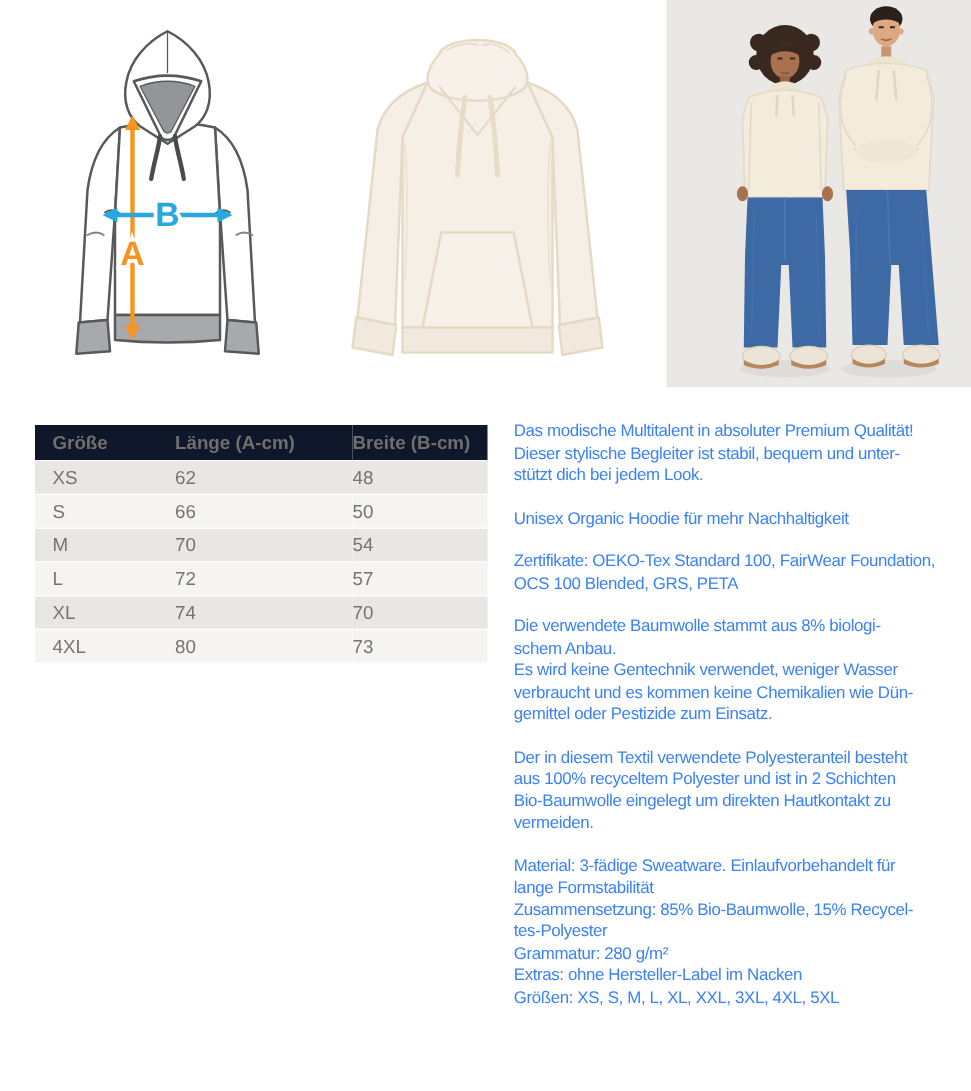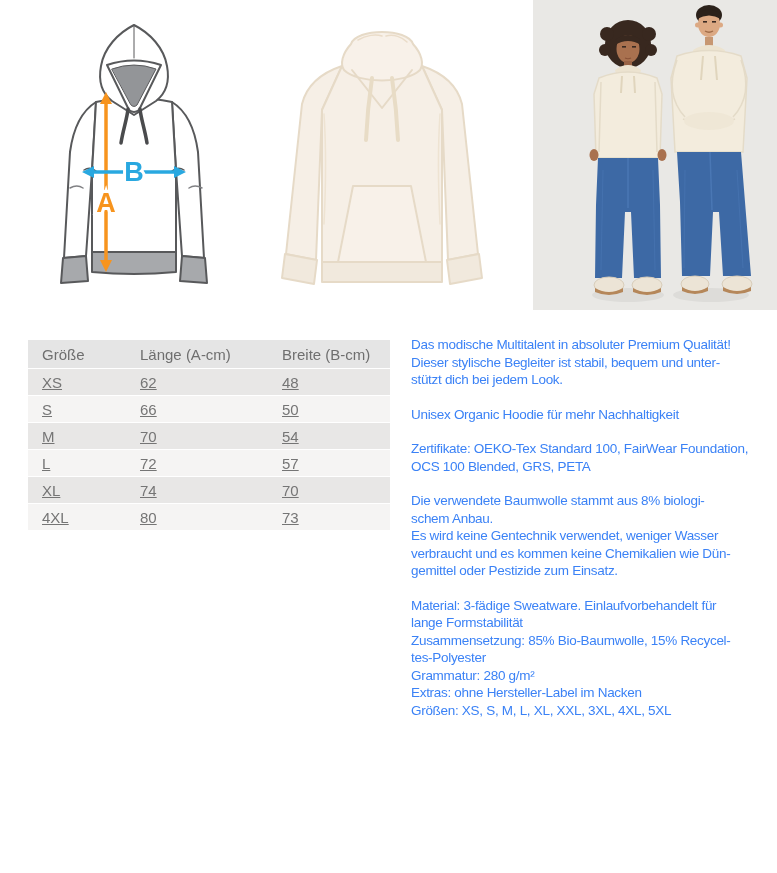--- a/index.html
+++ b/index.html
@@ -7,22 +7,22 @@
   #page{position:relative;width:777px;height:873px;background:#fff;overflow:hidden;}
 
   
   #diagram{position:absolute;left:30px;top:20px;width:212px;height:278px;}
   #product-photo{position:absolute;left:256px;top:14px;width:252px;height:292px;background:#fff;}
   #models-photo{position:absolute;left:533px;top:0;width:244px;height:310px;}
 
   
   #size-table-wrap{position:absolute;left:28px;top:340px;width:362px;}
   table.size-table{border-collapse:collapse;width:362px;font-size:15px;color:#757575;table-layout:fixed;}
-  table.size-table th{font-weight:normal;text-align:left;background:#e5e5e5;height:28px;padding:0;color:#6f6f6f;}
-  table.size-table td{height:26px;padding:0;text-decoration:underline;}
+  table.size-table th{font-weight:bold;text-align:left;background:#0f172a;height:28px;padding:0;color:#6f6f6f;}
+  table.size-table td{height:26px;padding:0;}
   table.size-table th:first-child,table.size-table td:first-child{padding-left:14px;width:98px;}
   table.size-table th:nth-child(2),table.size-table td:nth-child(2){width:142px;}
   table.size-table th:nth-child(3),table.size-table td:nth-child(3){width:108px;}
   table.size-table tr{border-bottom:1px solid #fff;}
   table.size-table tbody tr:nth-child(odd){background:#e8e7e6;}
   table.size-table tbody tr:nth-child(even){background:#f5f4f3;}
 
   #tolerance{position:absolute;left:35px;top:628px;font-size:14.5px;letter-spacing:-0.2px;color:#151515;}
 
   
@@ -221,20 +221,24 @@
 Dieser stylische Begleiter ist stabil, bequem und unter-
 stützt dich bei jedem Look.</p>
     <p>Unisex Organic Hoodie für mehr Nachhaltigkeit</p>
     <p>Zertifikate: OEKO-Tex Standard 100, FairWear Foundation,
 OCS 100 Blended, GRS, PETA</p>
     <p>Die verwendete Baumwolle stammt aus 8% biologi-
 schem Anbau.
 Es wird keine Gentechnik verwendet, weniger Wasser
 verbraucht und es kommen keine Chemikalien wie Dün-
 gemittel oder Pestizide zum Einsatz.</p>
+    <p>Der in diesem Textil verwendete Polyesteranteil besteht
+aus 100% recyceltem Polyester und ist in 2 Schichten
+Bio-Baumwolle eingelegt um direkten Hautkontakt zu
+vermeiden.</p>
     <p>Material: 3-fädige Sweatware. Einlaufvorbehandelt für
 lange Formstabilität
 Zusammensetzung: 85% Bio-Baumwolle, 15% Recycel-
 tes-Polyester
 Grammatur: 280 g/m²
 Extras: ohne Hersteller-Label im Nacken
 Größen:  XS, S, M, L, XL, XXL, 3XL, 4XL, 5XL</p>
   </div>
 
 </div>

